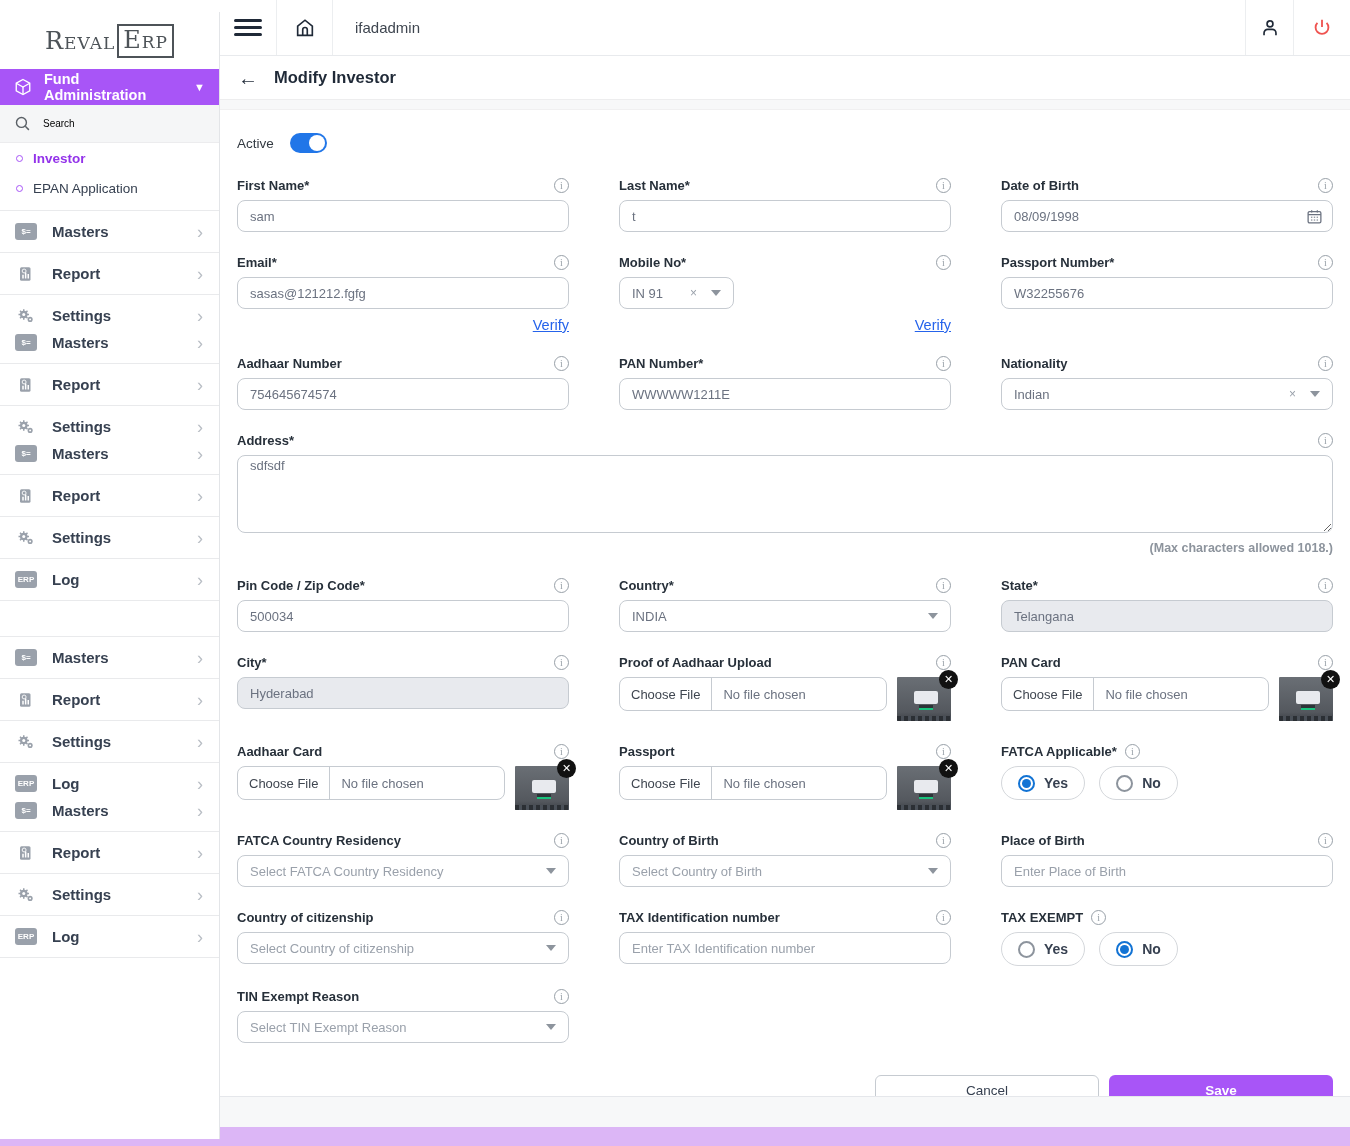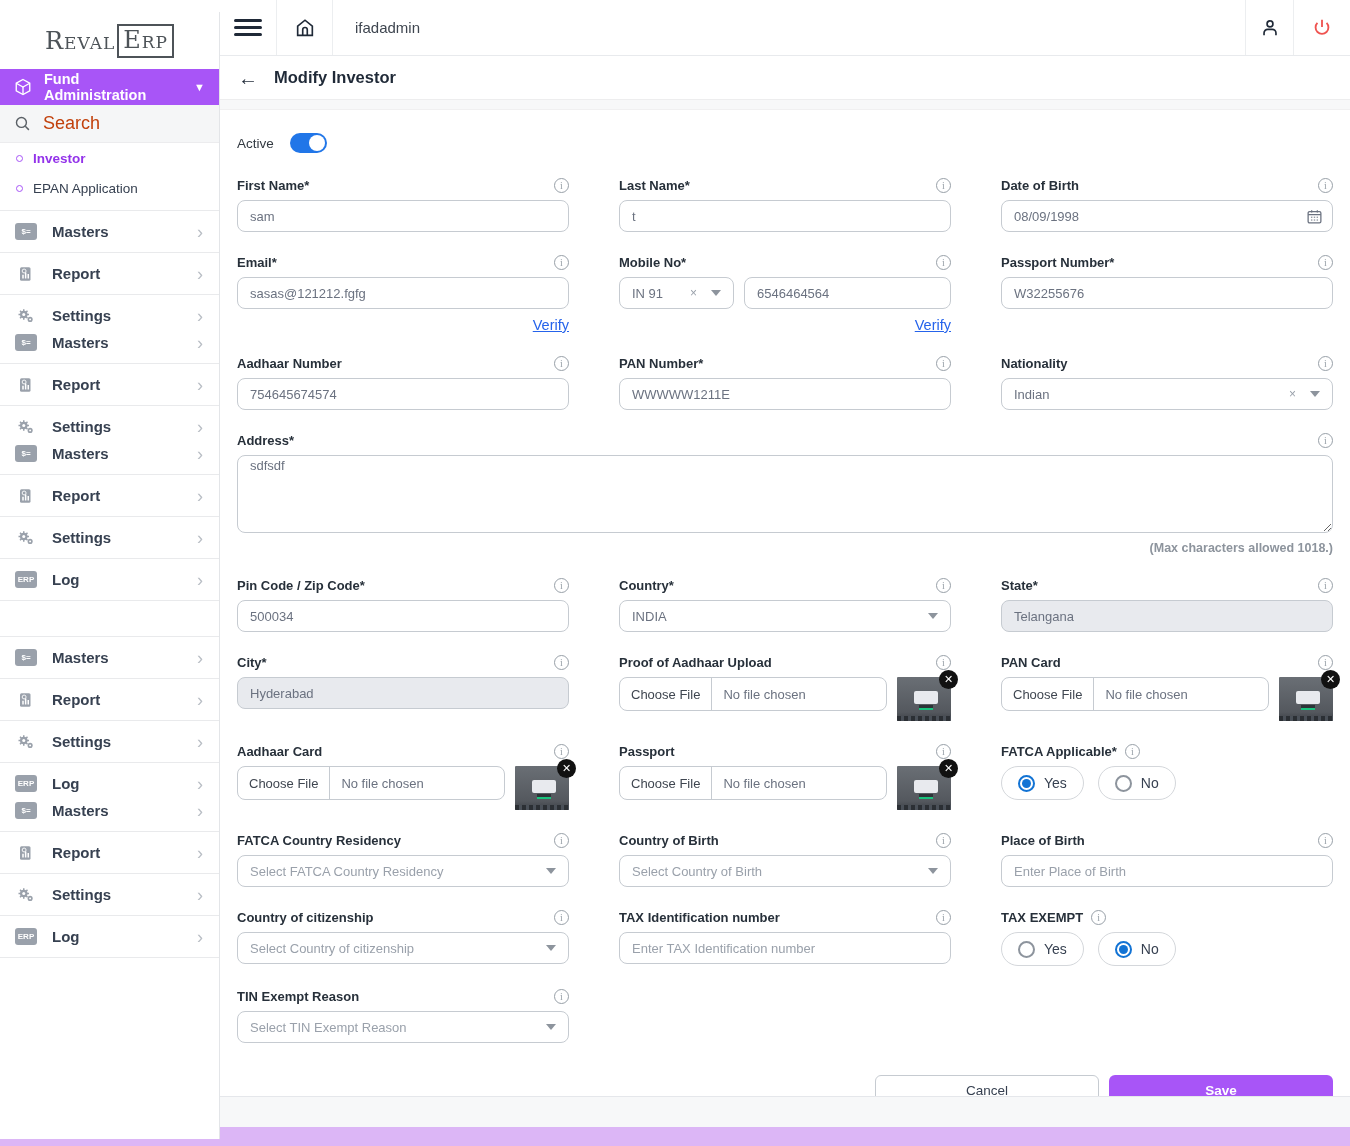--- a/index.html
+++ b/index.html
@@ -20,21 +20,21 @@
   
   .logo-box { height:57px; display:flex; align-items:center; justify-content:center; }
   .logo { font-family:"DejaVu Serif","Liberation Serif",serif; color:#4d5358;
     font-variant:small-caps; font-size:24px; letter-spacing:1px; display:flex; align-items:center; }
   .logo .erp-boxed { border:2px solid #4d5358; padding:0 4px 2px 4px; margin-left:2px; }
   .module-bar { height:36px; background:#a855f7; color:#fff; display:flex; align-items:center;
     padding:0 14px; gap:12px; font-weight:bold; font-size:14.5px; }
   .module-bar svg { flex:0 0 auto; }
   .module-caret { margin-left:auto; font-size:11px; }
   .search-row { height:38px; background:#f5f6f7; border-bottom:1px solid #ececee;
-    display:flex; align-items:center; gap:12px; padding:0 14px; color:#c2410c; font-size:18px; }
+    display:flex; align-items:center; gap:12px; padding:0 14px; color:#000000; font-size:10px; }
   .nav-link { height:30px; display:flex; align-items:center; gap:10px; padding:0 16px;
     font-size:13.5px; font-weight:bold; color:#374151; cursor:pointer; }
   .nav-link .dot { width:7px; height:7px; border-radius:50%; border:1.5px solid #a855f7; }
   .nav-link.active { color:#9333ea; }
   .menu-group { margin-top:7px; border-top:1px solid #e9eaec; }
   .menu-group.second { margin-top:35px; }
   .menu-cell { border-bottom:1px solid #e9eaec; padding:7px 0; }
   .menu-entry { height:27px; display:flex; align-items:center; padding:0 16px 0 14px; cursor:pointer; }
   .menu-entry .mi { width:24px; height:20px; flex:0 0 auto; margin-right:14px; display:flex;
     align-items:center; justify-content:center; }
@@ -115,21 +115,21 @@
   .thumb::after { content:""; position:absolute; left:0; bottom:0; width:100%; height:5px;
     background:repeating-linear-gradient(90deg,#2b2f34 0 4px,#4a5058 4px 7px); }
   .thumb-x { position:absolute; top:-7px; right:-7px; width:19px; height:19px; border-radius:50%;
     background:#111; color:#fff; font-size:11px; display:flex; align-items:center; justify-content:center;
     cursor:pointer; }
   .thumb-x::after { content:"✕"; }
 
   .radio-row { display:flex; gap:14px; margin-top:3px; }
   .radio-pill { height:34px; min-width:74px; border:1px solid #d4d7db; border-radius:17px;
     display:flex; align-items:center; justify-content:center; gap:9px; padding:0 16px;
-    font-size:14px; color:#374151; cursor:pointer; }
+    font-size:14px; color:#374151; cursor:pointer;font-weight:bold; }
   .rdo { width:17px; height:17px; border-radius:50%; border:2px solid #8d949d; position:relative; }
   .rdo.on { border-color:#1273d4; }
   .rdo.on::after { content:""; position:absolute; inset:2px; border-radius:50%; background:#1273d4; }
 
   .btn-row { grid-column:1 / -1; display:flex; justify-content:flex-end; gap:10px; margin:10px 0 33px 0; }
   .btn { width:224px; height:31px; border-radius:6px; font-size:13.5px; display:flex;
     align-items:center; justify-content:center; cursor:pointer; }
   .btn-cancel { background:#fff; border:1px solid #c6cbd1; color:#374151; }
   .btn-save { background:#a855f7; border:none; color:#fff; font-weight:bold; }
 </style>
@@ -483,21 +483,20 @@
         <div class="lbl-row">
             <span class="lbl">Mobile No*</span>
             <span class="info"></span>
           </div>
         <div class="phone-row">
           <div class="sel phone-code">
             <span class="sel-txt">IN 91</span>
             <span class="x-ic"></span>
             <span class="caret"></span>
           </div>
-          <input class="inp" style="flex: 1 1 0%;" value="6546464564">
         </div>
         <div class="verify-row">
             <span class="verify">Verify</span>
           </div>
       </div>
       <div class="field">
         <div class="lbl-row">
             <span class="lbl">Passport Number*</span>
             <span class="info"></span>
           </div>

